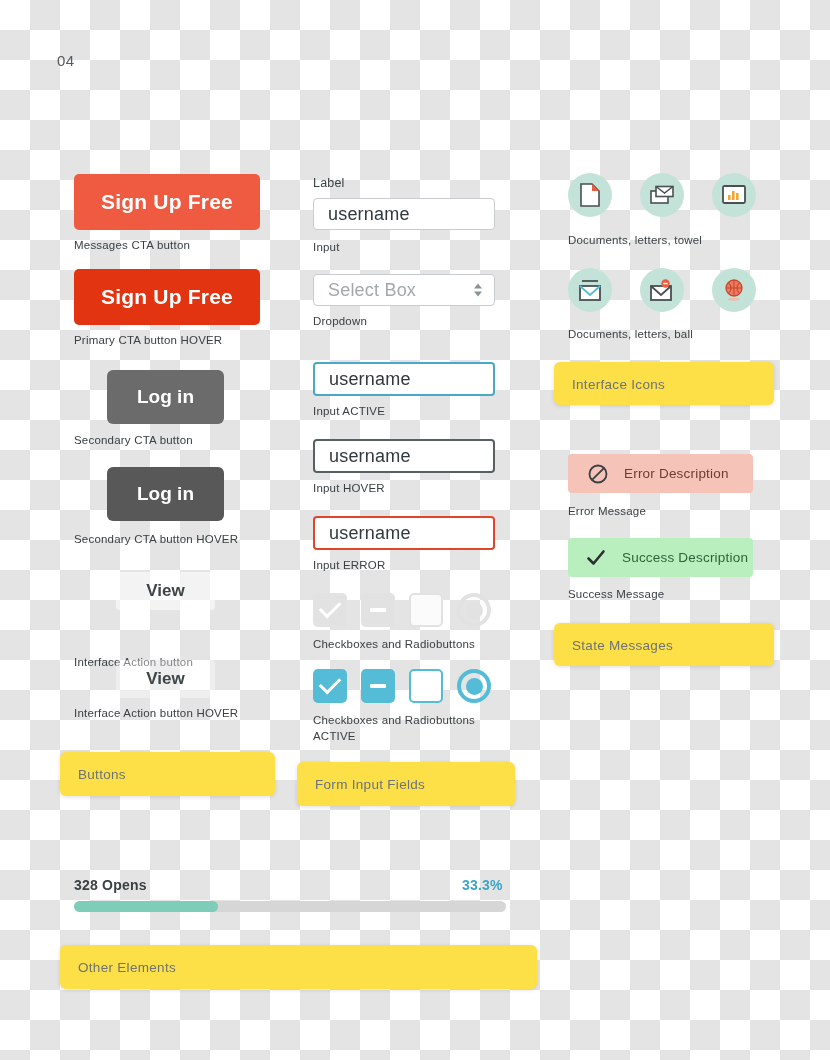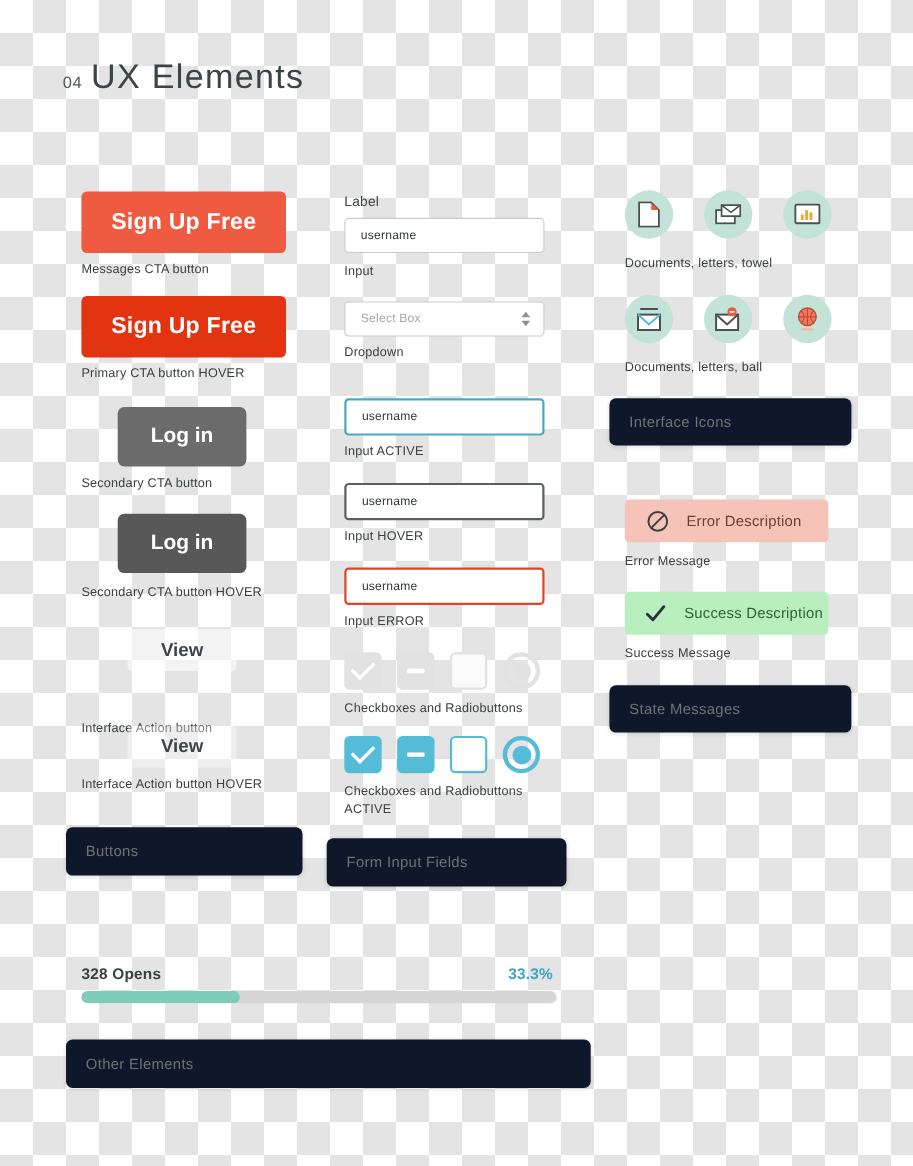--- a/index.html
+++ b/index.html
@@ -40,21 +40,21 @@
   .page-title .txt {
     font-size: 31px;
     color: #3d4346;
     font-weight: 300;
     letter-spacing: 1.2px;
   }
 
   
   .card {
     position: absolute;
-    background: #0f172a;
+    background: #fde047;
     border-radius: 6px;
     box-shadow: 0 1px 4px rgba(0,0,0,0.13);
   }
   .card .card-label {
     position: absolute;
     left: 18px;
     top: 50%;
     transform: translateY(-50%);
     font-size: 13.5px;
     color: #6d7376;
@@ -132,21 +132,21 @@
   }
   .input {
     position: absolute;
     box-sizing: border-box;
     background: #ffffff;
     border: 1px solid #c8ccce;
     border-radius: 4px;
     display: flex;
     align-items: center;
     padding-left: 14px;
-    font-size: 11px;
+    font-size: 18px;
     color: #32383b;
     letter-spacing: 0.2px;
   }
   .input.active  { border: 2px solid #4aa8c4; }
   .input.hover   { border: 2px solid #5a5f62; }
   .input.error   { border: 2px solid #e0452a; }
   .input.select  { color: #a3a8ab; }
 
   .select-arrows {
     position: absolute;
@@ -265,21 +265,20 @@
     height: 100%;
     background: #7dcdb9;
     border-radius: 6px;
   }
 </style>
 </head>
 <body>
 
 <div class="page-title">
   <span class="num">04</span>
-  <span class="txt">UX Elements</span>
 </div>
 
 <div class="btn btn-primary" style="left:74px; top:174px; width:186px; height:56px;">Sign Up Free</div>
 <div class="caption" style="left:74px; top:238px;">Messages CTA button</div>
 
 <div class="btn btn-primary-hover" style="left:74px; top:269px; width:186px; height:56px;">Sign Up Free</div>
 <div class="caption" style="left:74px; top:333px;">Primary CTA button HOVER</div>
 
 <div class="btn btn-secondary" style="left:107px; top:370px; width:117px; height:54px;">Log in</div>
 <div class="caption" style="left:74px; top:433px;">Secondary CTA button</div>

